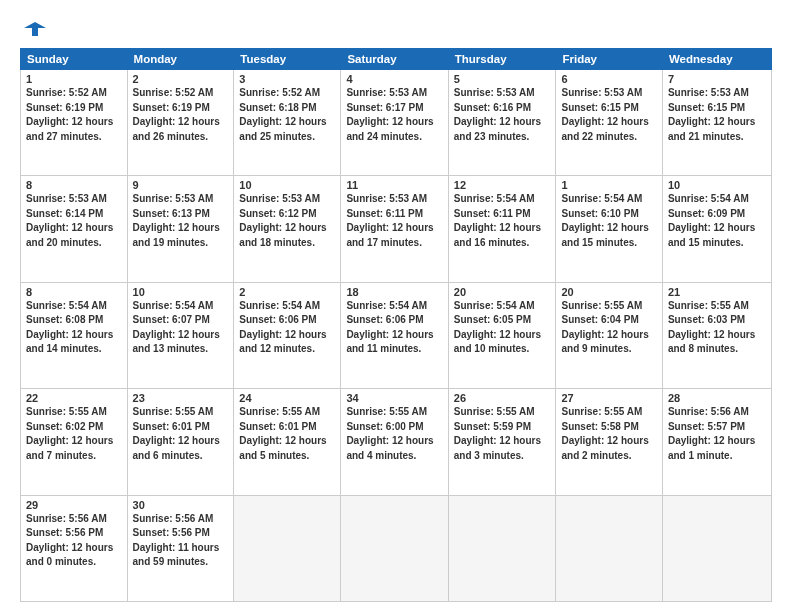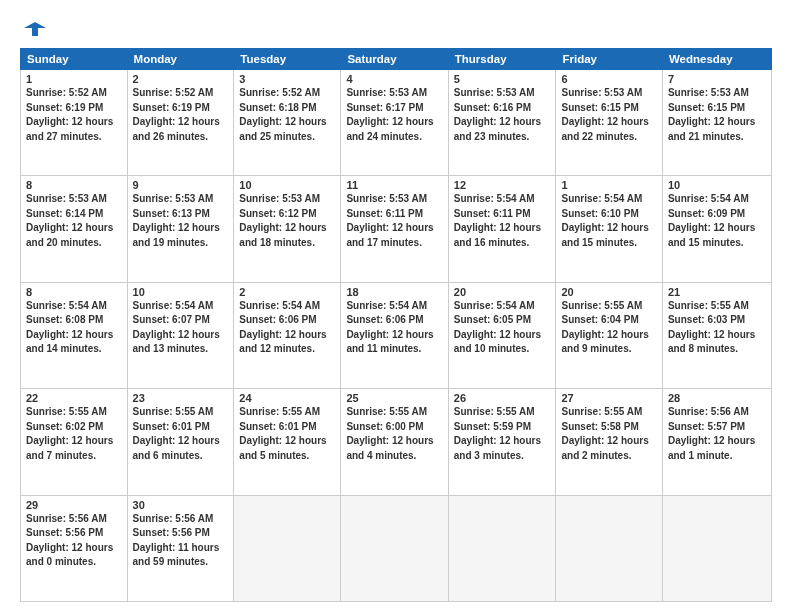--- a/index.html
+++ b/index.html
@@ -230,21 +230,21 @@
           </td>
           <td>
             <span class="day-num">23</span>
             <div class="day-info">Sunrise: 5:55 AM<br>Sunset: 6:01 PM<br>Daylight: 12 hours and 6 minutes.</div>
           </td>
           <td>
             <span class="day-num">24</span>
             <div class="day-info">Sunrise: 5:55 AM<br>Sunset: 6:01 PM<br>Daylight: 12 hours and 5 minutes.</div>
           </td>
           <td>
-            <span class="day-num">25</span>
+            <span class="day-num">34</span>
             <div class="day-info">Sunrise: 5:55 AM<br>Sunset: 6:00 PM<br>Daylight: 12 hours and 4 minutes.</div>
           </td>
           <td>
             <span class="day-num">26</span>
             <div class="day-info">Sunrise: 5:55 AM<br>Sunset: 5:59 PM<br>Daylight: 12 hours and 3 minutes.</div>
           </td>
           <td>
             <span class="day-num">27</span>
             <div class="day-info">Sunrise: 5:55 AM<br>Sunset: 5:58 PM<br>Daylight: 12 hours and 2 minutes.</div>
           </td>

